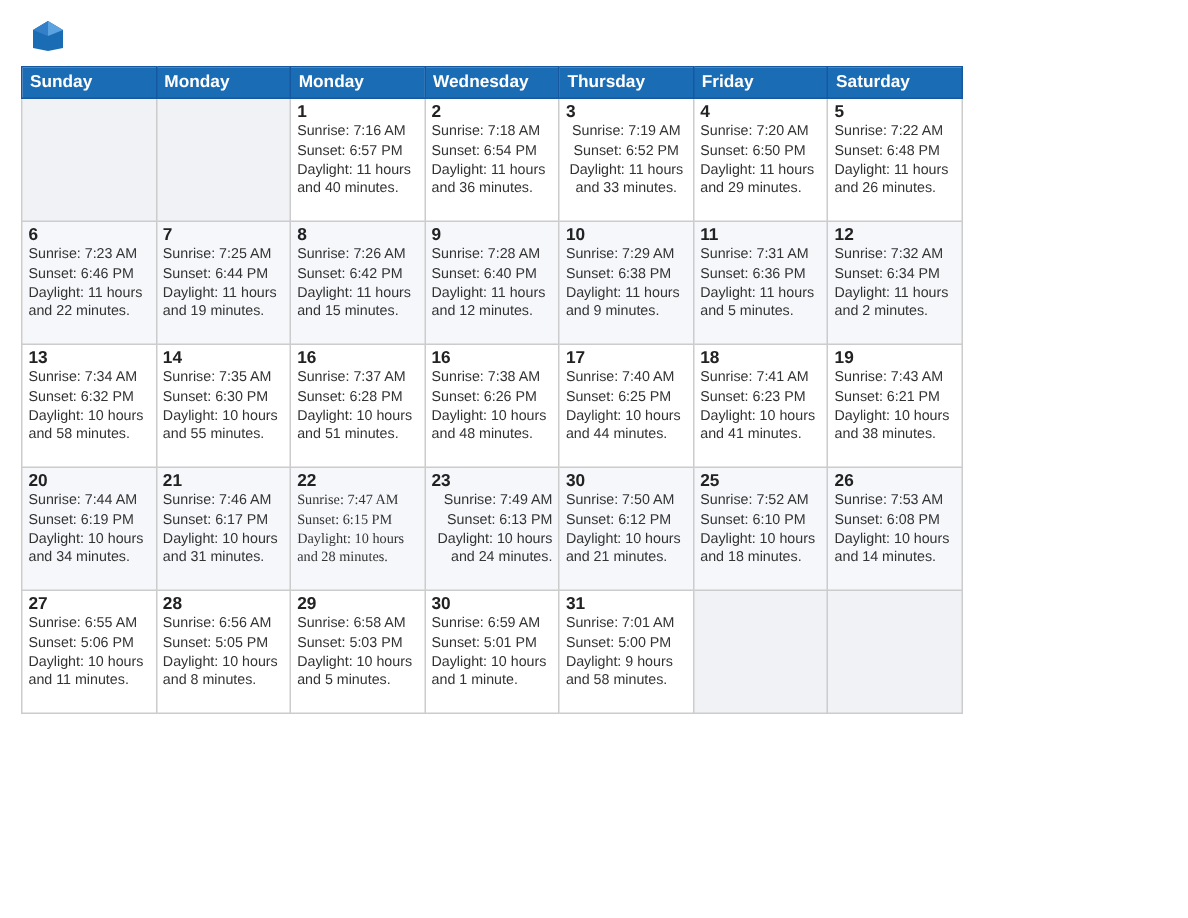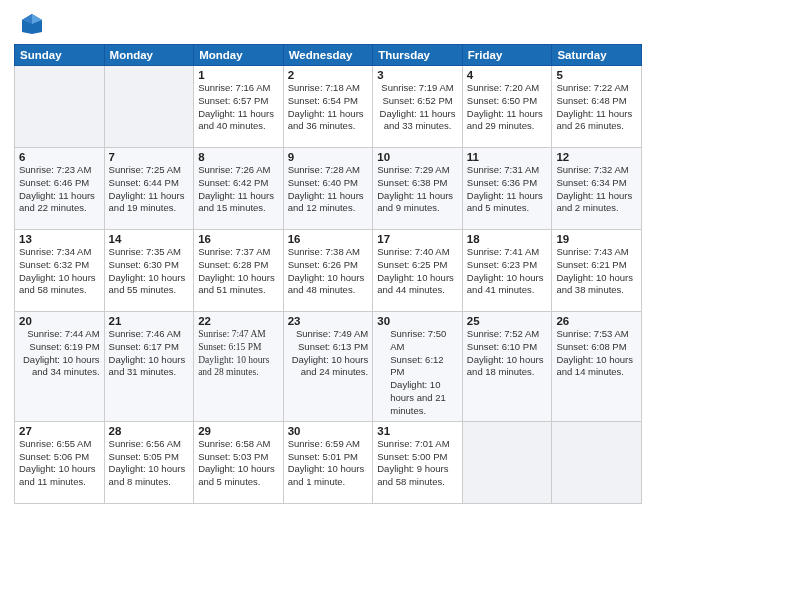--- a/index.html
+++ b/index.html
@@ -256,21 +256,21 @@
           <td>
             <span class="day-num">19</span>
             <div class="day-info" style="white-space: pre-line;">Sunrise: 7:43 AM
 Sunset: 6:21 PM
 Daylight: 10 hours and 38 minutes.</div>
           </td>
         </tr>
         <tr>
           <td>
             <span class="day-num">20</span>
-            <div class="day-info" style="white-space: pre-line; text-align: right;">Sunrise: 7:44 AM
+            <div class="day-info" style="white-space: pre-line;">Sunrise: 7:44 AM
 Sunset: 6:19 PM
 Daylight: 10 hours and 34 minutes.</div>
           </td>
           <td>
             <span class="day-num">21</span>
             <div class="day-info" style="white-space: pre-line;">Sunrise: 7:46 AM
 Sunset: 6:17 PM
 Daylight: 10 hours and 31 minutes.</div>
           </td>
           <td>
@@ -280,21 +280,21 @@
 Daylight: 10 hours and 28 minutes.</div>
           </td>
           <td>
             <span class="day-num">23</span>
             <div class="day-info" style="white-space: pre-line; text-align: right;">Sunrise: 7:49 AM
 Sunset: 6:13 PM
 Daylight: 10 hours and 24 minutes.</div>
           </td>
           <td>
             <span class="day-num">30</span>
-            <div class="day-info" style="white-space: pre-line; margin-left: 13px;">Sunrise: 7:50 AM
+            <div class="day-info" style="white-space: pre-line;">Sunrise: 7:50 AM
 Sunset: 6:12 PM
 Daylight: 10 hours and 21 minutes.</div>
           </td>
           <td>
             <span class="day-num">25</span>
             <div class="day-info" style="white-space: pre-line;">Sunrise: 7:52 AM
 Sunset: 6:10 PM
 Daylight: 10 hours and 18 minutes.</div>
           </td>
           <td>

